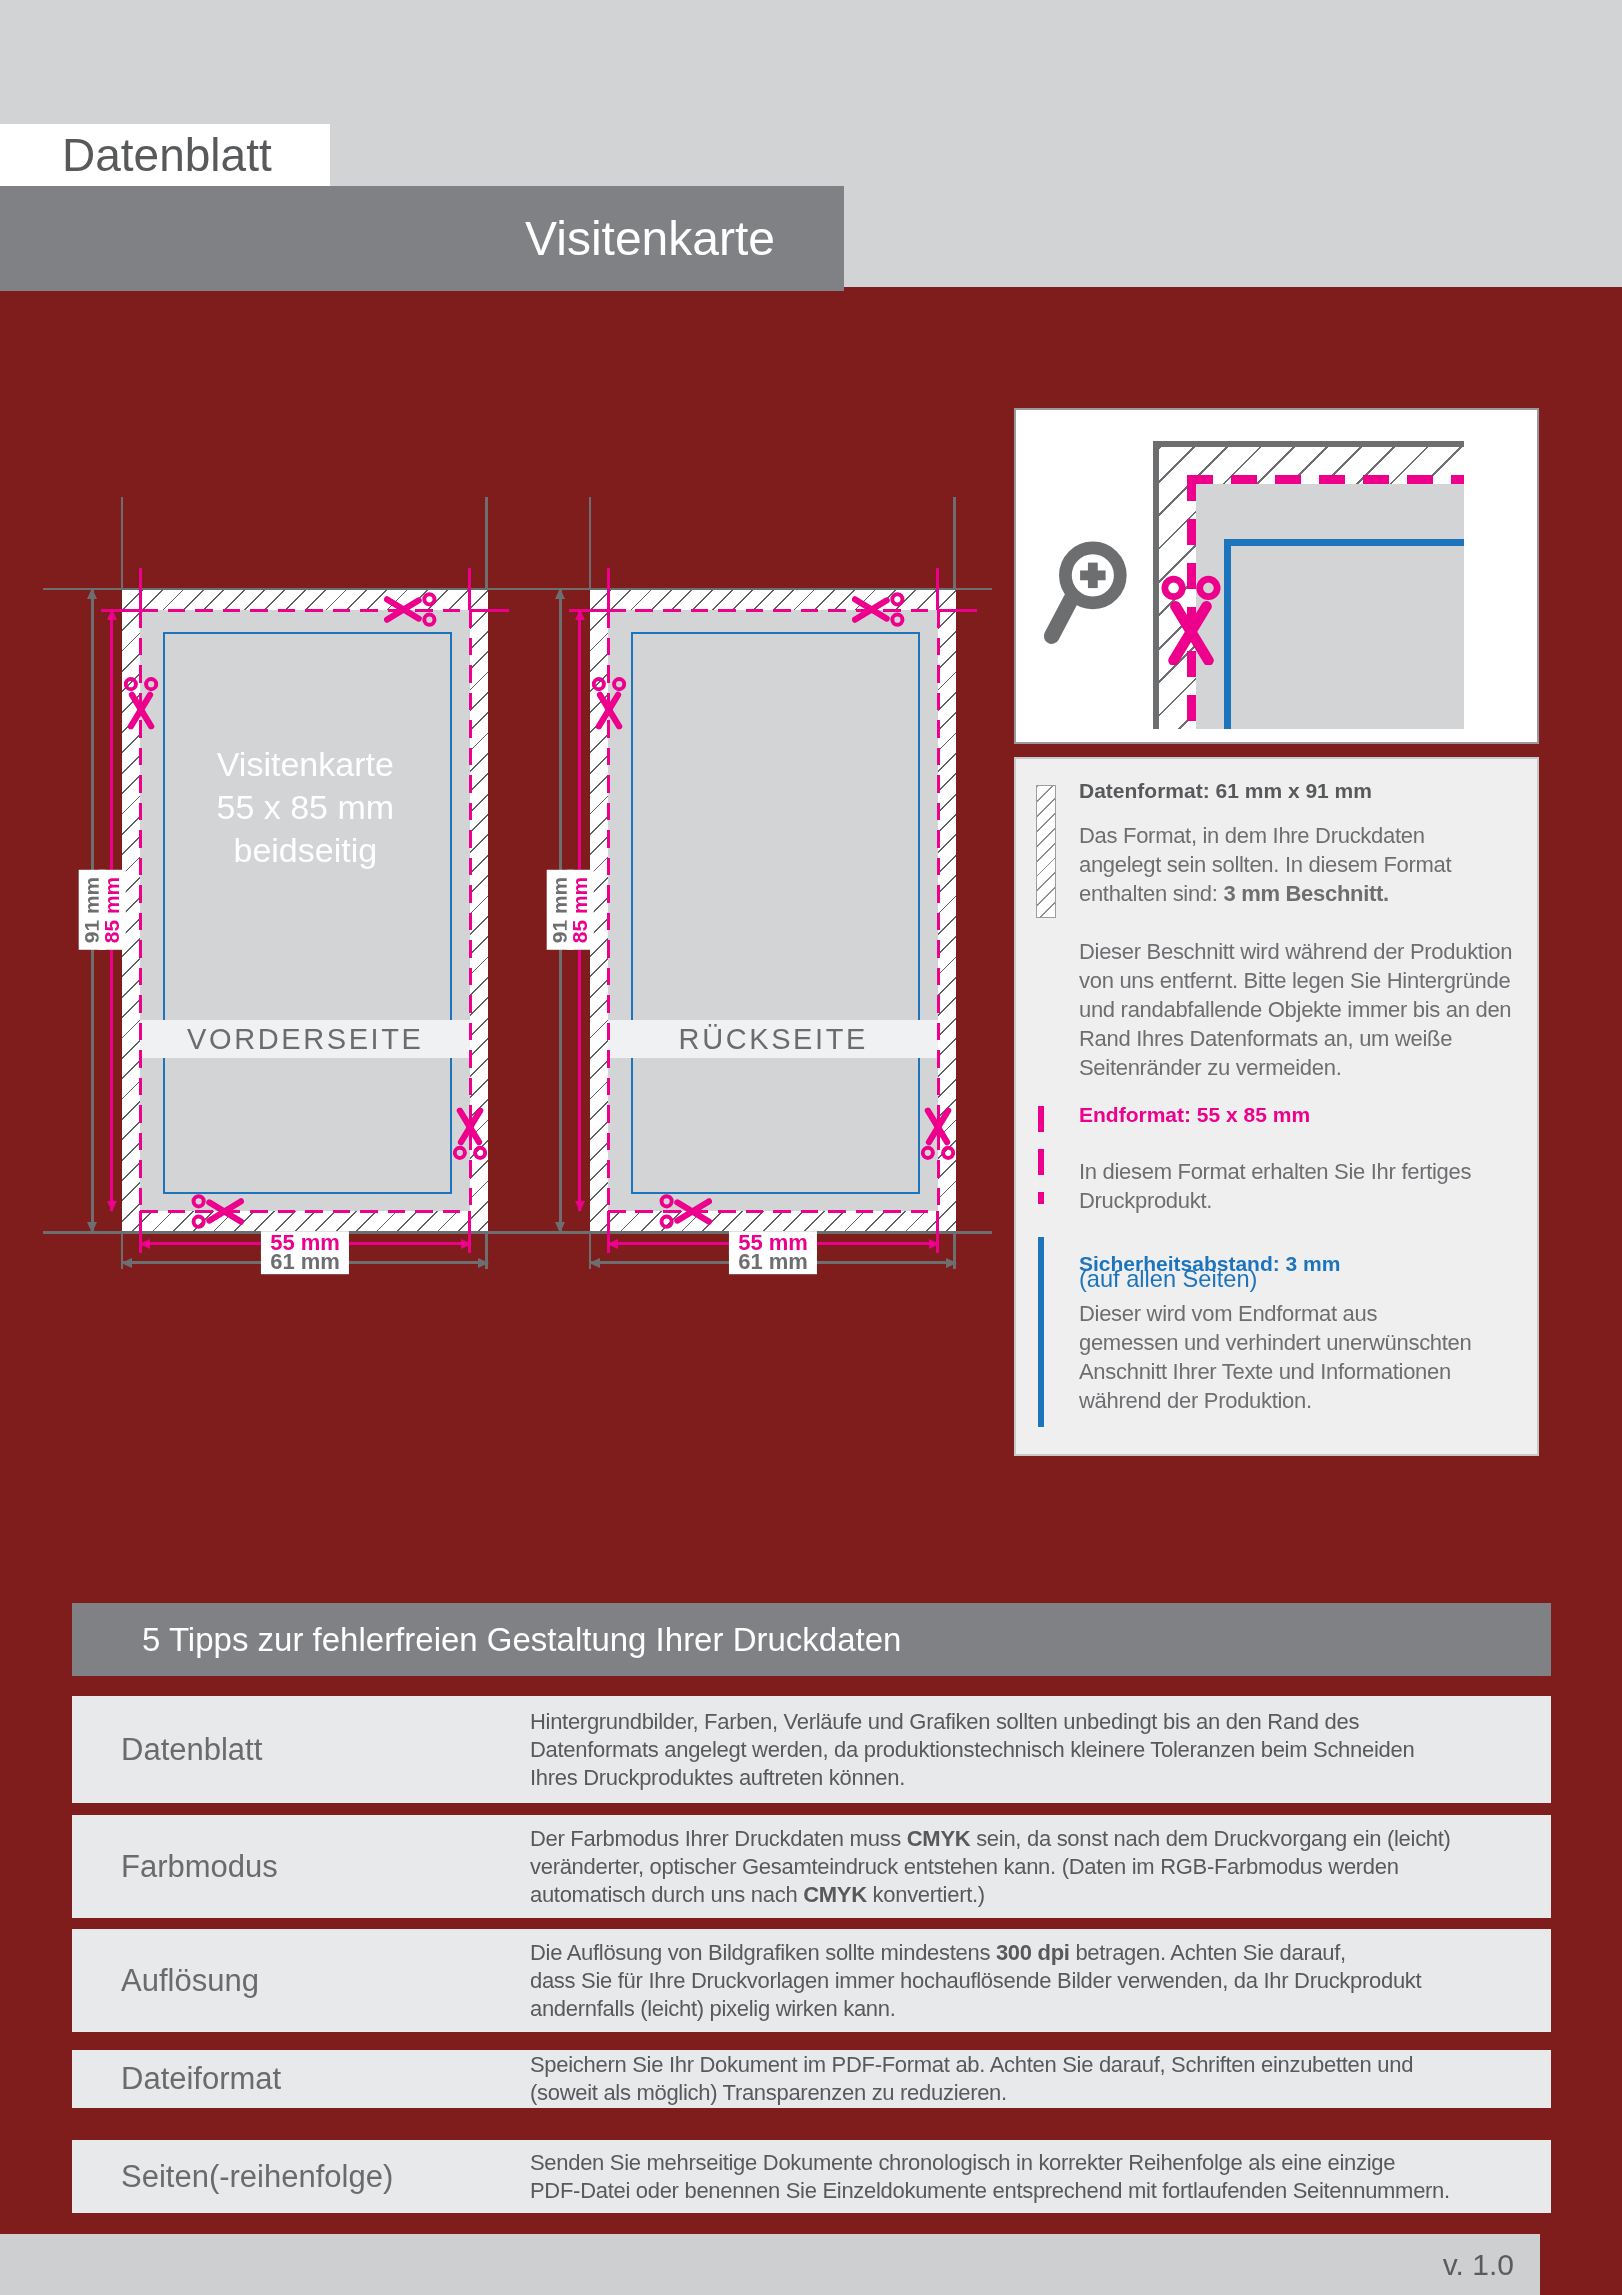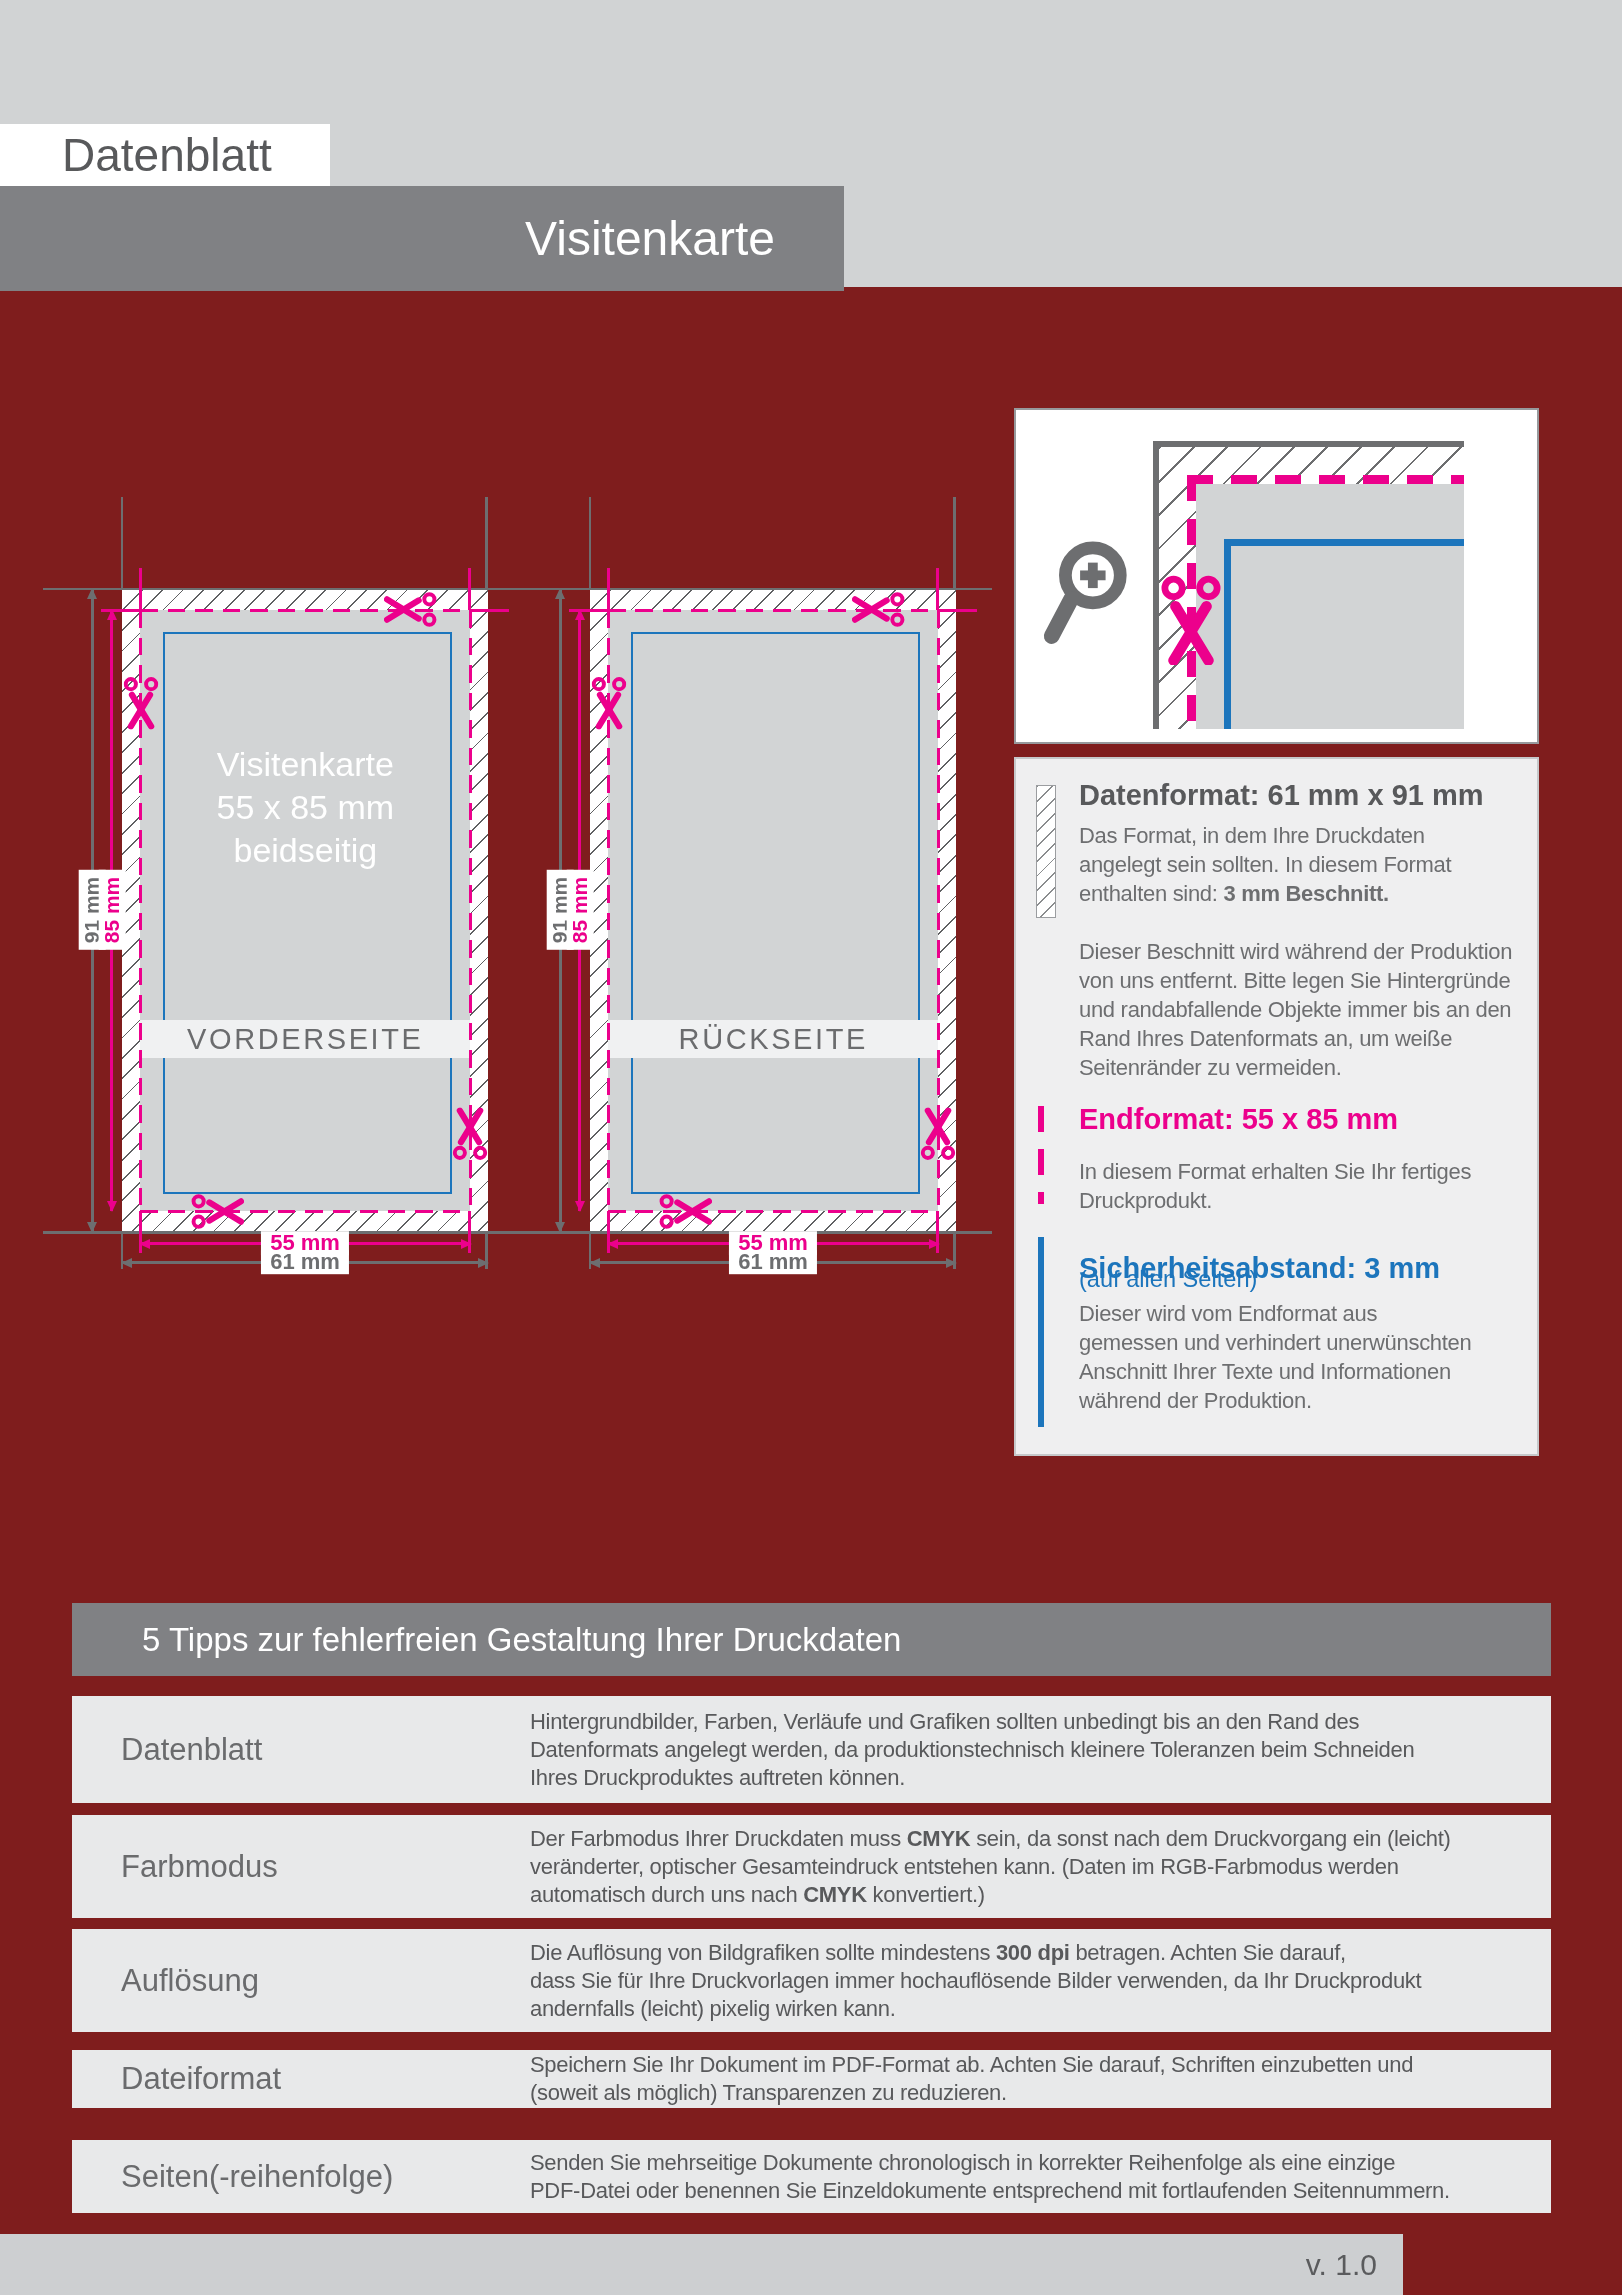--- a/index.html
+++ b/index.html
@@ -73,42 +73,42 @@
   .cd-dash-left{position:absolute;left:34px;top:34px;bottom:0;width:8.5px;
      background:repeating-linear-gradient(180deg,#ec008c 0 26px,transparent 26px 44px);}
   .cd-blue-top{position:absolute;left:71px;top:98px;right:0;height:6.5px;background:#1c75bc;}
   .cd-blue-left{position:absolute;left:71px;top:98px;bottom:0;width:6.5px;background:#1c75bc;}
 
   
   .info-panel{position:absolute;left:1014px;top:757px;width:525px;height:699px;background:#efeff0;
               border:2px solid #c6c8ca;box-sizing:border-box;}
   .ip-text{position:absolute;left:63px;width:458px;color:#6d6e70;font-size:22px;line-height:29px;
            letter-spacing:-0.3px;white-space:pre-line;}
-  .ip-h{position:absolute;left:63px;font-size:29px;font-weight:bold;color:#58595b;white-space:nowrap;text-align:center;}
+  .ip-h{position:absolute;left:63px;font-size:21px;font-weight:bold;color:#58595b;white-space:nowrap;text-align:center;}
   .ip-h.magenta{color:#ec008c;}
   .ip-h.blue{color:#1c75bc;}
   .ip-sub{position:absolute;left:63px;font-size:23.6px;color:#1c75bc;}
   .ip-icon-hatch{position:absolute;left:19.6px;top:26px;width:18.3px;height:131px;border:1.3px solid #9b9da0;
      background:repeating-linear-gradient(135deg,#8a8c8e 0 1.3px,transparent 1.3px 10.5px),#ffffff;}
   .ip-icon-dash{position:absolute;left:22px;top:347px;width:5.9px;height:98px;
      background:repeating-linear-gradient(180deg,#ec008c 0 26px,transparent 26px 43px);}
   .ip-icon-blue{position:absolute;left:22px;top:478px;width:5.9px;height:190px;background:#1c75bc;}
 
   
   .tips-band{position:absolute;left:72px;top:1603px;width:1479px;height:73px;background:#808184;
              display:flex;align-items:center;}
   .tips-band span{color:#ffffff;font-size:33px;padding-left:70px;}
   .tip-row{position:absolute;left:72px;width:1479px;background:#e8e9ea;}
   .tip-label{position:absolute;left:49px;top:50%;transform:translateY(-50%);
              font-size:31px;color:#6a6b6d;}
   .tip-text{position:absolute;left:458px;top:50%;transform:translateY(-50%);width:1021px;
             font-size:22px;line-height:28px;color:#58595b;letter-spacing:-0.3px;}
 
   
-  .footer{position:absolute;left:0;top:2234px;width:1403px;height:62px;background:#cdcfd1;
+  .footer{position:absolute;left:0;top:2234px;width:1540px;height:62px;background:#cdcfd1;
           display:flex;align-items:center;justify-content:flex-end;}
   .footer span{font-size:30px;color:#5a5b5d;padding-right:26px;}
 </style>
 </head>
 <body>
 
 <div class="page">
 
   <div class="top-strip"></div>
   <div class="doc-label-box">

